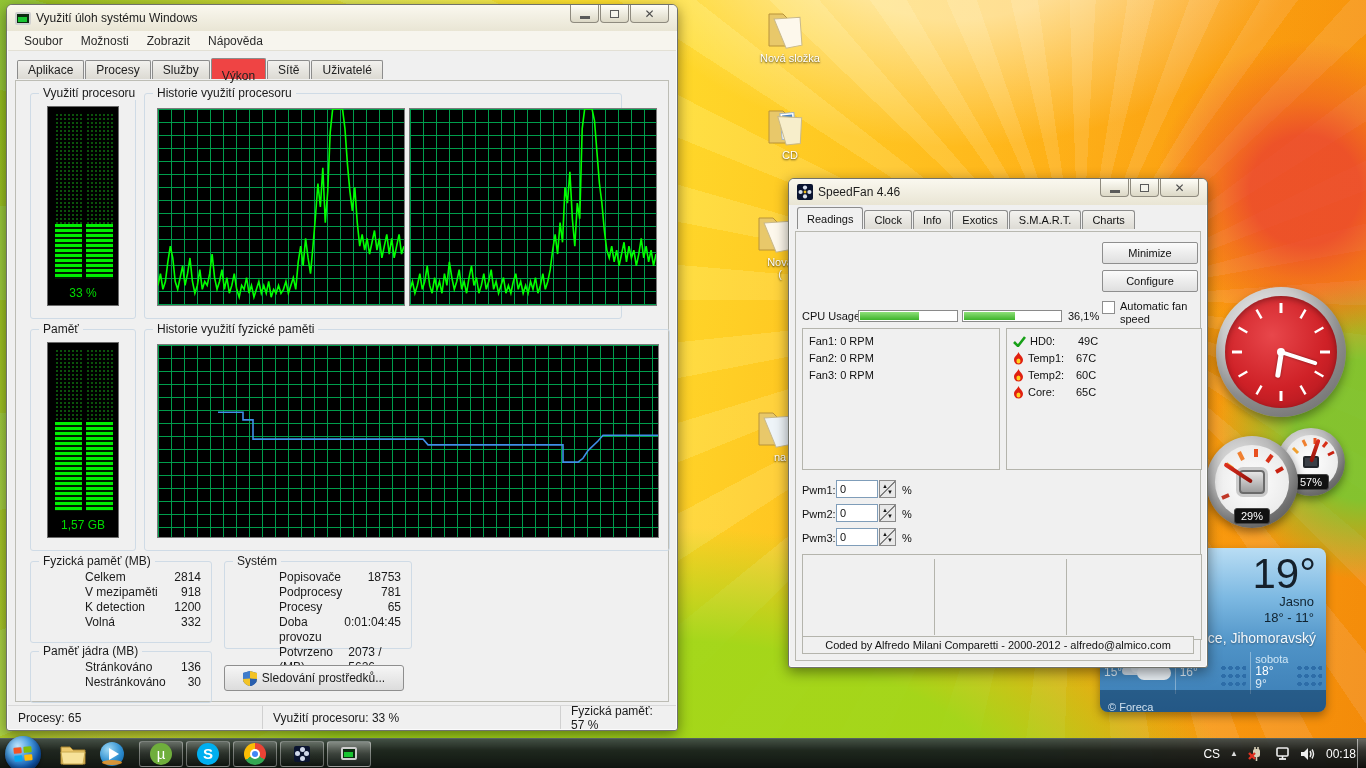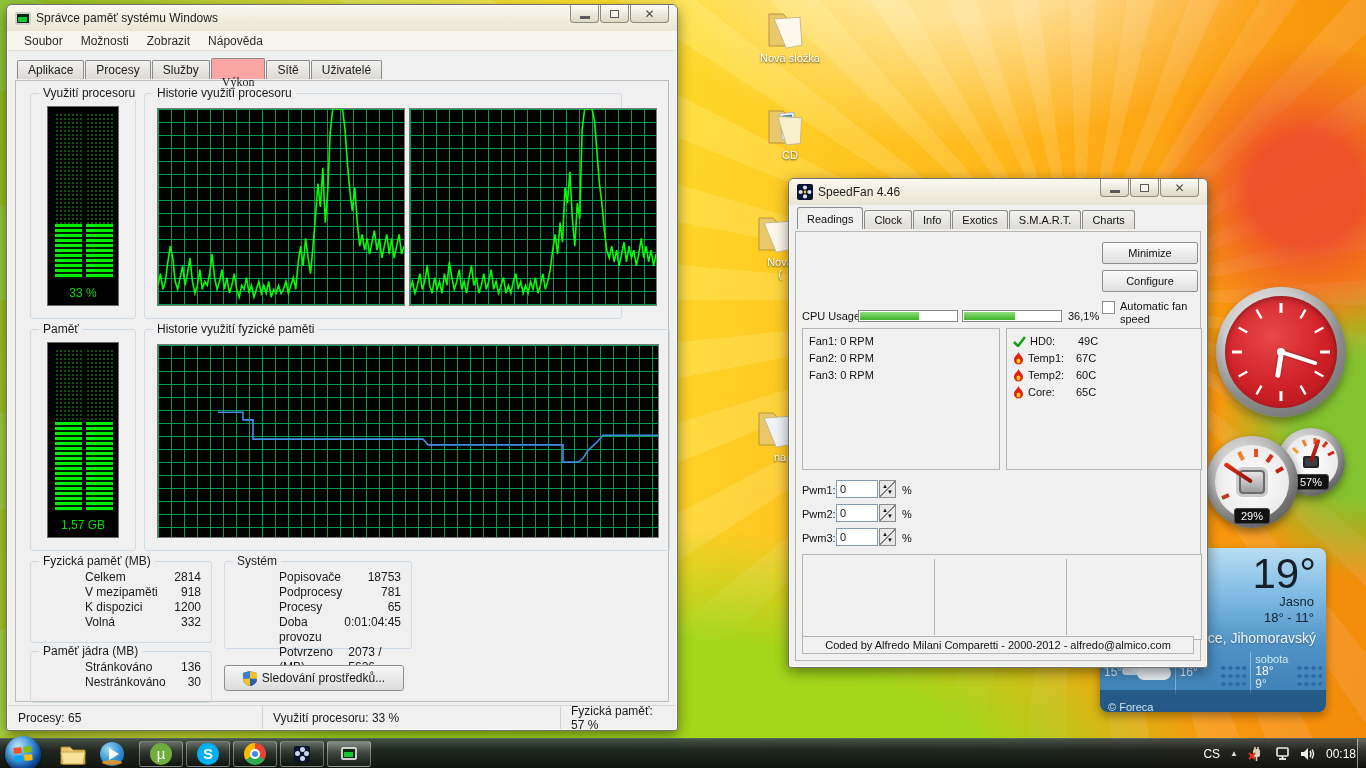--- a/index.html
+++ b/index.html
@@ -38,21 +38,21 @@
   .dash { width:10px; height:3px; background:#5a5a5a; margin-top:7px;}
 
   
   #tm { left:6px; top:4px; width:672px; height:727px; z-index:20; }
   #tm-menubar { position:absolute; left:1px; right:1px; top:26px; height:20px; background:#f7f5ee;
                 display:flex; align-items:center; padding-left:8px; gap:2px; border-bottom:1px solid #e3e0d5;}
   .menuitem { font-size:12px; color:#2a2a2a; padding:2px 8px; }
   .tabstrip { position:absolute; left:10px; top:55px; height:21px; display:flex; }
   .tab { font-size:12px; color:#222; padding:2px 10px 0; border:1px solid #8c8c8c; border-bottom:none;
          background:linear-gradient(#f2f1ee,#dcdad3); border-radius:2px 2px 0 0; margin-right:1px; height:19px;}
-  .tab.active { background:#fca5a5; height:21px; margin-top:-2px; padding-top:16px; position:relative; z-index:2;font-family:Liberation Serif, serif;}
+  .tab.active { background:#ef4444; height:21px; margin-top:-2px; padding-top:10px; position:relative; z-index:2;}
   .tabpage { position:absolute; left:8px; right:8px; top:75px; bottom:28px; border:1px solid #bdbdb5; background:#f0f0f0; }
 
   .group { position:absolute; border:1px solid #cfdbe6; border-radius:3px;padding-left:44px; }
   .grouplabel { position:absolute; top:-8px; left:8px; background:#f0f0f0; padding:0 4px; font-size:12px; color:#1a1a1a; white-space:nowrap;}
 
   .ledbox { position:absolute; background:#000; border:1px solid #6a6a6a; }
   .ledcol { position:absolute; top:6px; bottom:26px; width:27px;
             background-image:radial-gradient(circle,#0b520b 32%, transparent 38%); background-size:4px 4px; }
   .ledfill { position:absolute; bottom:0; left:0; right:0;
              background:repeating-linear-gradient(180deg,#00ef00 0 3px,#001c00 3px 5px); }
@@ -415,21 +415,21 @@
 
       <div class="sf-status">Coded by Alfredo Milani Comparetti - 2000-2012 - alfredo@almico.com</div>
     </div>
   </div>
 
   <div id="tm" class="win">
     <div class="titlebar">
       <span class="mon16">
           <i></i>
         </span>
-      <span class="titletxt">Správce paměť systému Windows</span>
+      <span class="titletxt">Využití úloh systému Windows</span>
     </div>
     <div class="winbtns">
       <div class="winbtn">
           <span class="dash"></span>
         </div>
       <div class="winbtn">
           <span class="sq"></span>
         </div>
       <div class="winbtn close">✕</div>
     </div>
@@ -506,21 +506,21 @@
         <div style="padding-top:8px;">
           <div class="inforow">
               <span>Celkem</span>
               <span>2814</span>
             </div>
           <div class="inforow">
               <span>V mezipaměti</span>
               <span>918</span>
             </div>
           <div class="inforow">
-              <span>K dispozici</span>
+              <span>K detection</span>
               <span>1200</span>
             </div>
           <div class="inforow">
               <span>Volná</span>
               <span>332</span>
             </div>
         </div>
       </div>
 
       <div class="group" style="left:14px; top:570px; width:182px; height:52px;">

